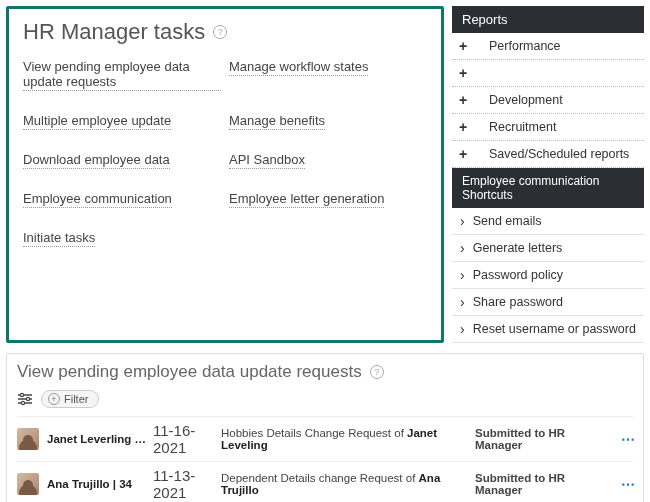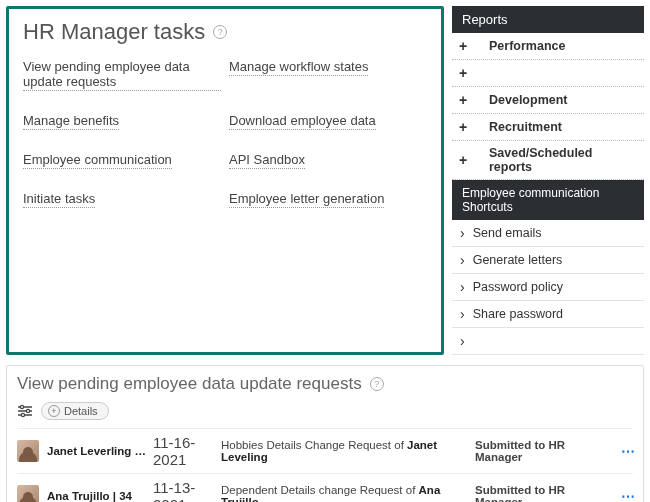--- a/index.html
+++ b/index.html
@@ -80,21 +80,21 @@
     border-bottom: 1px dotted #bbb;
     padding: 5px 6px;
     display: flex;
     align-items: center;
     gap: 5px;
     font-size: 12.5px;
     color: #333;
     cursor: pointer;
   }
   .report-item .plus { font-weight: bold; color:#333; font-size:14px; width:10px; text-align:center;}
-  .report-item .bold { font-weight: 700; padding-left: 16px; }
+  .report-item .bold { font-weight: 400; padding-left: 16px; }
   .shortcut-item {
     border-bottom: 1px solid #e2e2e2;
     padding: 6px 8px;
     display: flex;
     align-items: center;
     gap: 8px;
     font-size: 12.5px;
     color: #333;
     cursor: pointer;
   }
@@ -190,26 +190,27 @@
 
 <div class="top-area">
   <div class="tasks-panel">
     <div class="tasks-header">
       <span class="tasks-title">HR Manager tasks</span>
       <span class="help-icon">?</span>
     </div>
     <div class="task-grid">
       <div><a class="task-link">View pending employee data update requests</a></div>
       <div><a class="task-link">Manage workflow states</a></div>
+      <div><a class="task-link">Multiple employee update</a></div>
       <div><a class="task-link">Manage benefits</a></div>
       <div><a class="task-link">Download employee data</a></div>
+      <div><a class="task-link">API Sandbox</a></div>
       <div><a class="task-link">Employee communication</a></div>
-      <div><a class="task-link">API Sandbox</a></div>
+      <div><a class="task-link">Employee letter generation</a></div>
       <div><a class="task-link">Initiate tasks</a></div>
-      <div><a class="task-link">Employee letter generation</a></div>
     </div>
   </div>
 
   <div class="side-col">
     <div class="side-header">Reports</div>
     <div class="report-item">
       <span class="plus">+</span>
       <span class="bold">Performance</span>
     </div>
     <div class="report-item">
@@ -240,20 +241,21 @@
     <div class="shortcut-item">
       <span class="chev">›</span>
       <span>Password policy</span>
     </div>
     <div class="shortcut-item">
       <span class="chev">›</span>
       <span>Share password</span>
     </div>
     <div class="shortcut-item">
       <span class="chev">›</span>
+      <span>Reset username or password</span>
     </div>
   </div>
 </div>
 
 <div class="requests-panel">
   <div class="requests-title-row">
     <span class="requests-title">View pending employee data update requests</span>
     <span class="help-icon">?</span>
   </div>
   <div class="filter-row">
@@ -262,21 +264,21 @@
         <line x1="1" y1="3" x2="15" y2="3" stroke="#444" stroke-width="1.5"></line>
         <line x1="1" y1="7" x2="15" y2="7" stroke="#444" stroke-width="1.5"></line>
         <line x1="1" y1="11" x2="15" y2="11" stroke="#444" stroke-width="1.5"></line>
         <circle cx="5" cy="3" r="1.6" fill="#fff" stroke="#444" stroke-width="1.2"></circle>
         <circle cx="11" cy="7" r="1.6" fill="#fff" stroke="#444" stroke-width="1.2"></circle>
         <circle cx="6" cy="11" r="1.6" fill="#fff" stroke="#444" stroke-width="1.2"></circle>
       </svg>
     </span>
     <span class="filter-btn">
       <span class="plus-circ">+</span>
-      <span>Details</span>
+      <span>Filter</span>
     </span>
   </div>
 
   <div class="req-row">
     <span class="avatar"></span>
     <span class="name-id">Janet Leverling | 56</span>
     <span class="req-date">11-16-2021</span>
     <span class="req-desc">
       <span>Hobbies Details Change Request of </span><span class="strong">Janet Leveling</span>
     </span>

